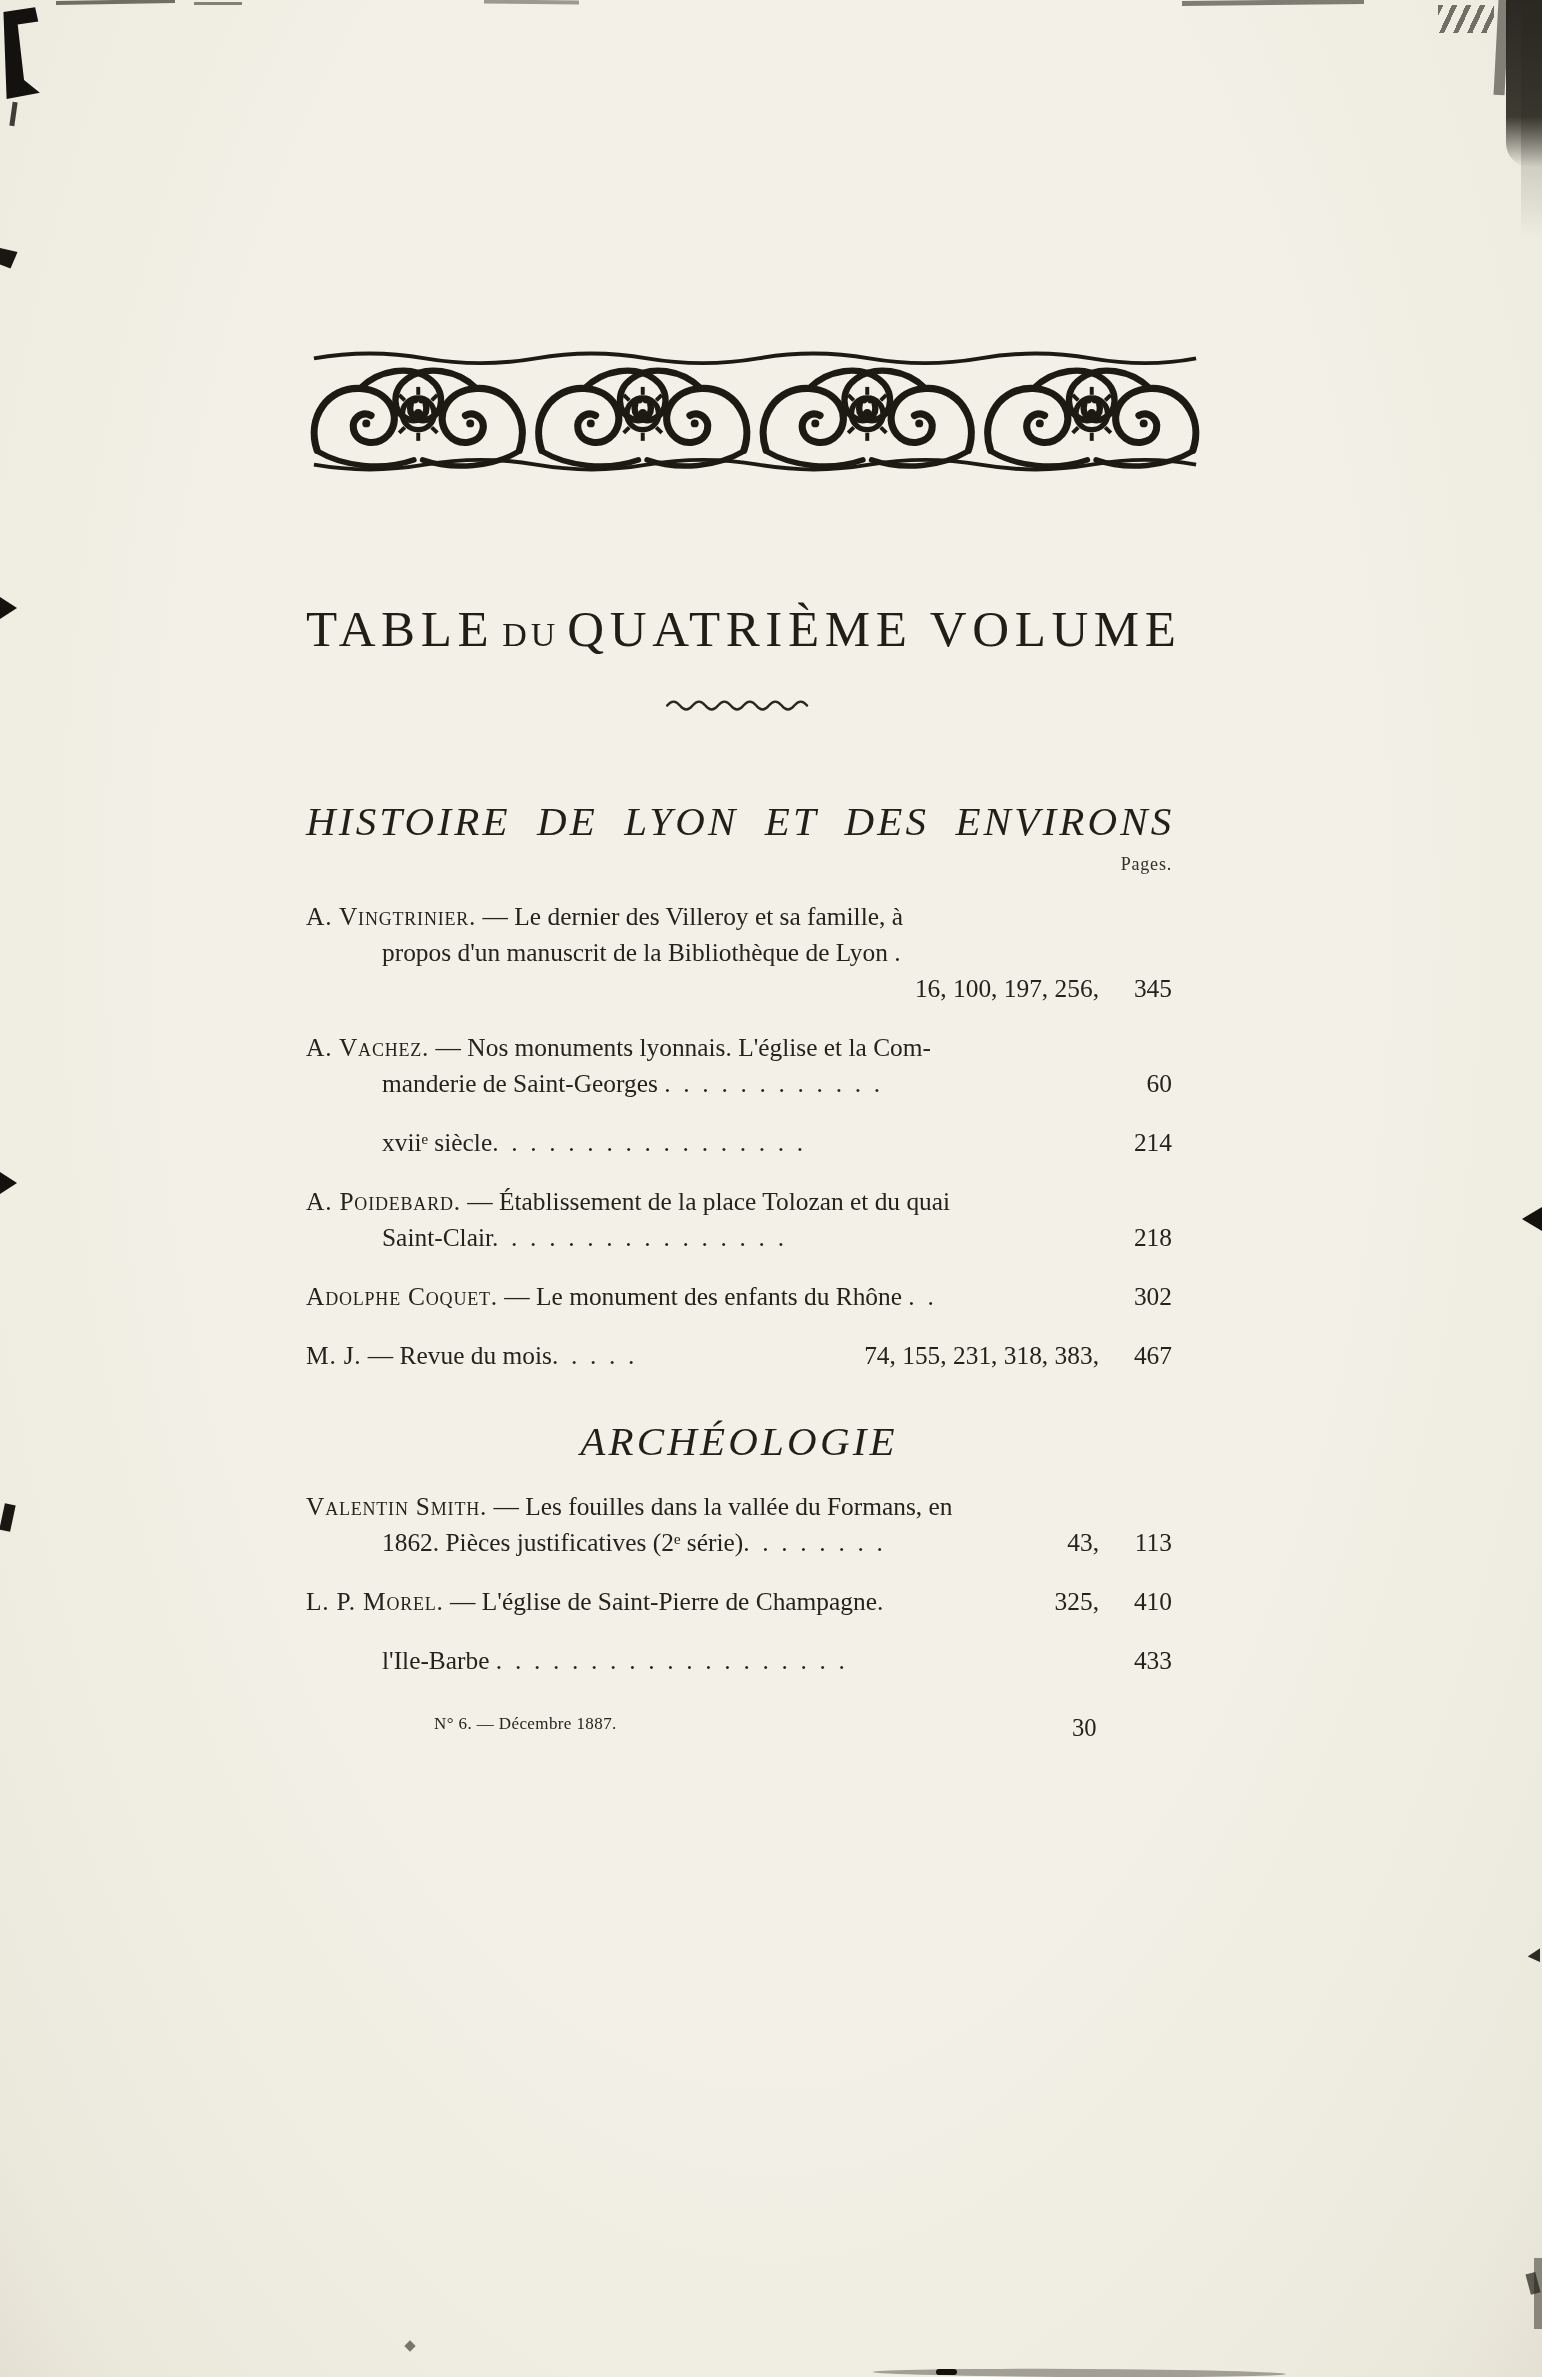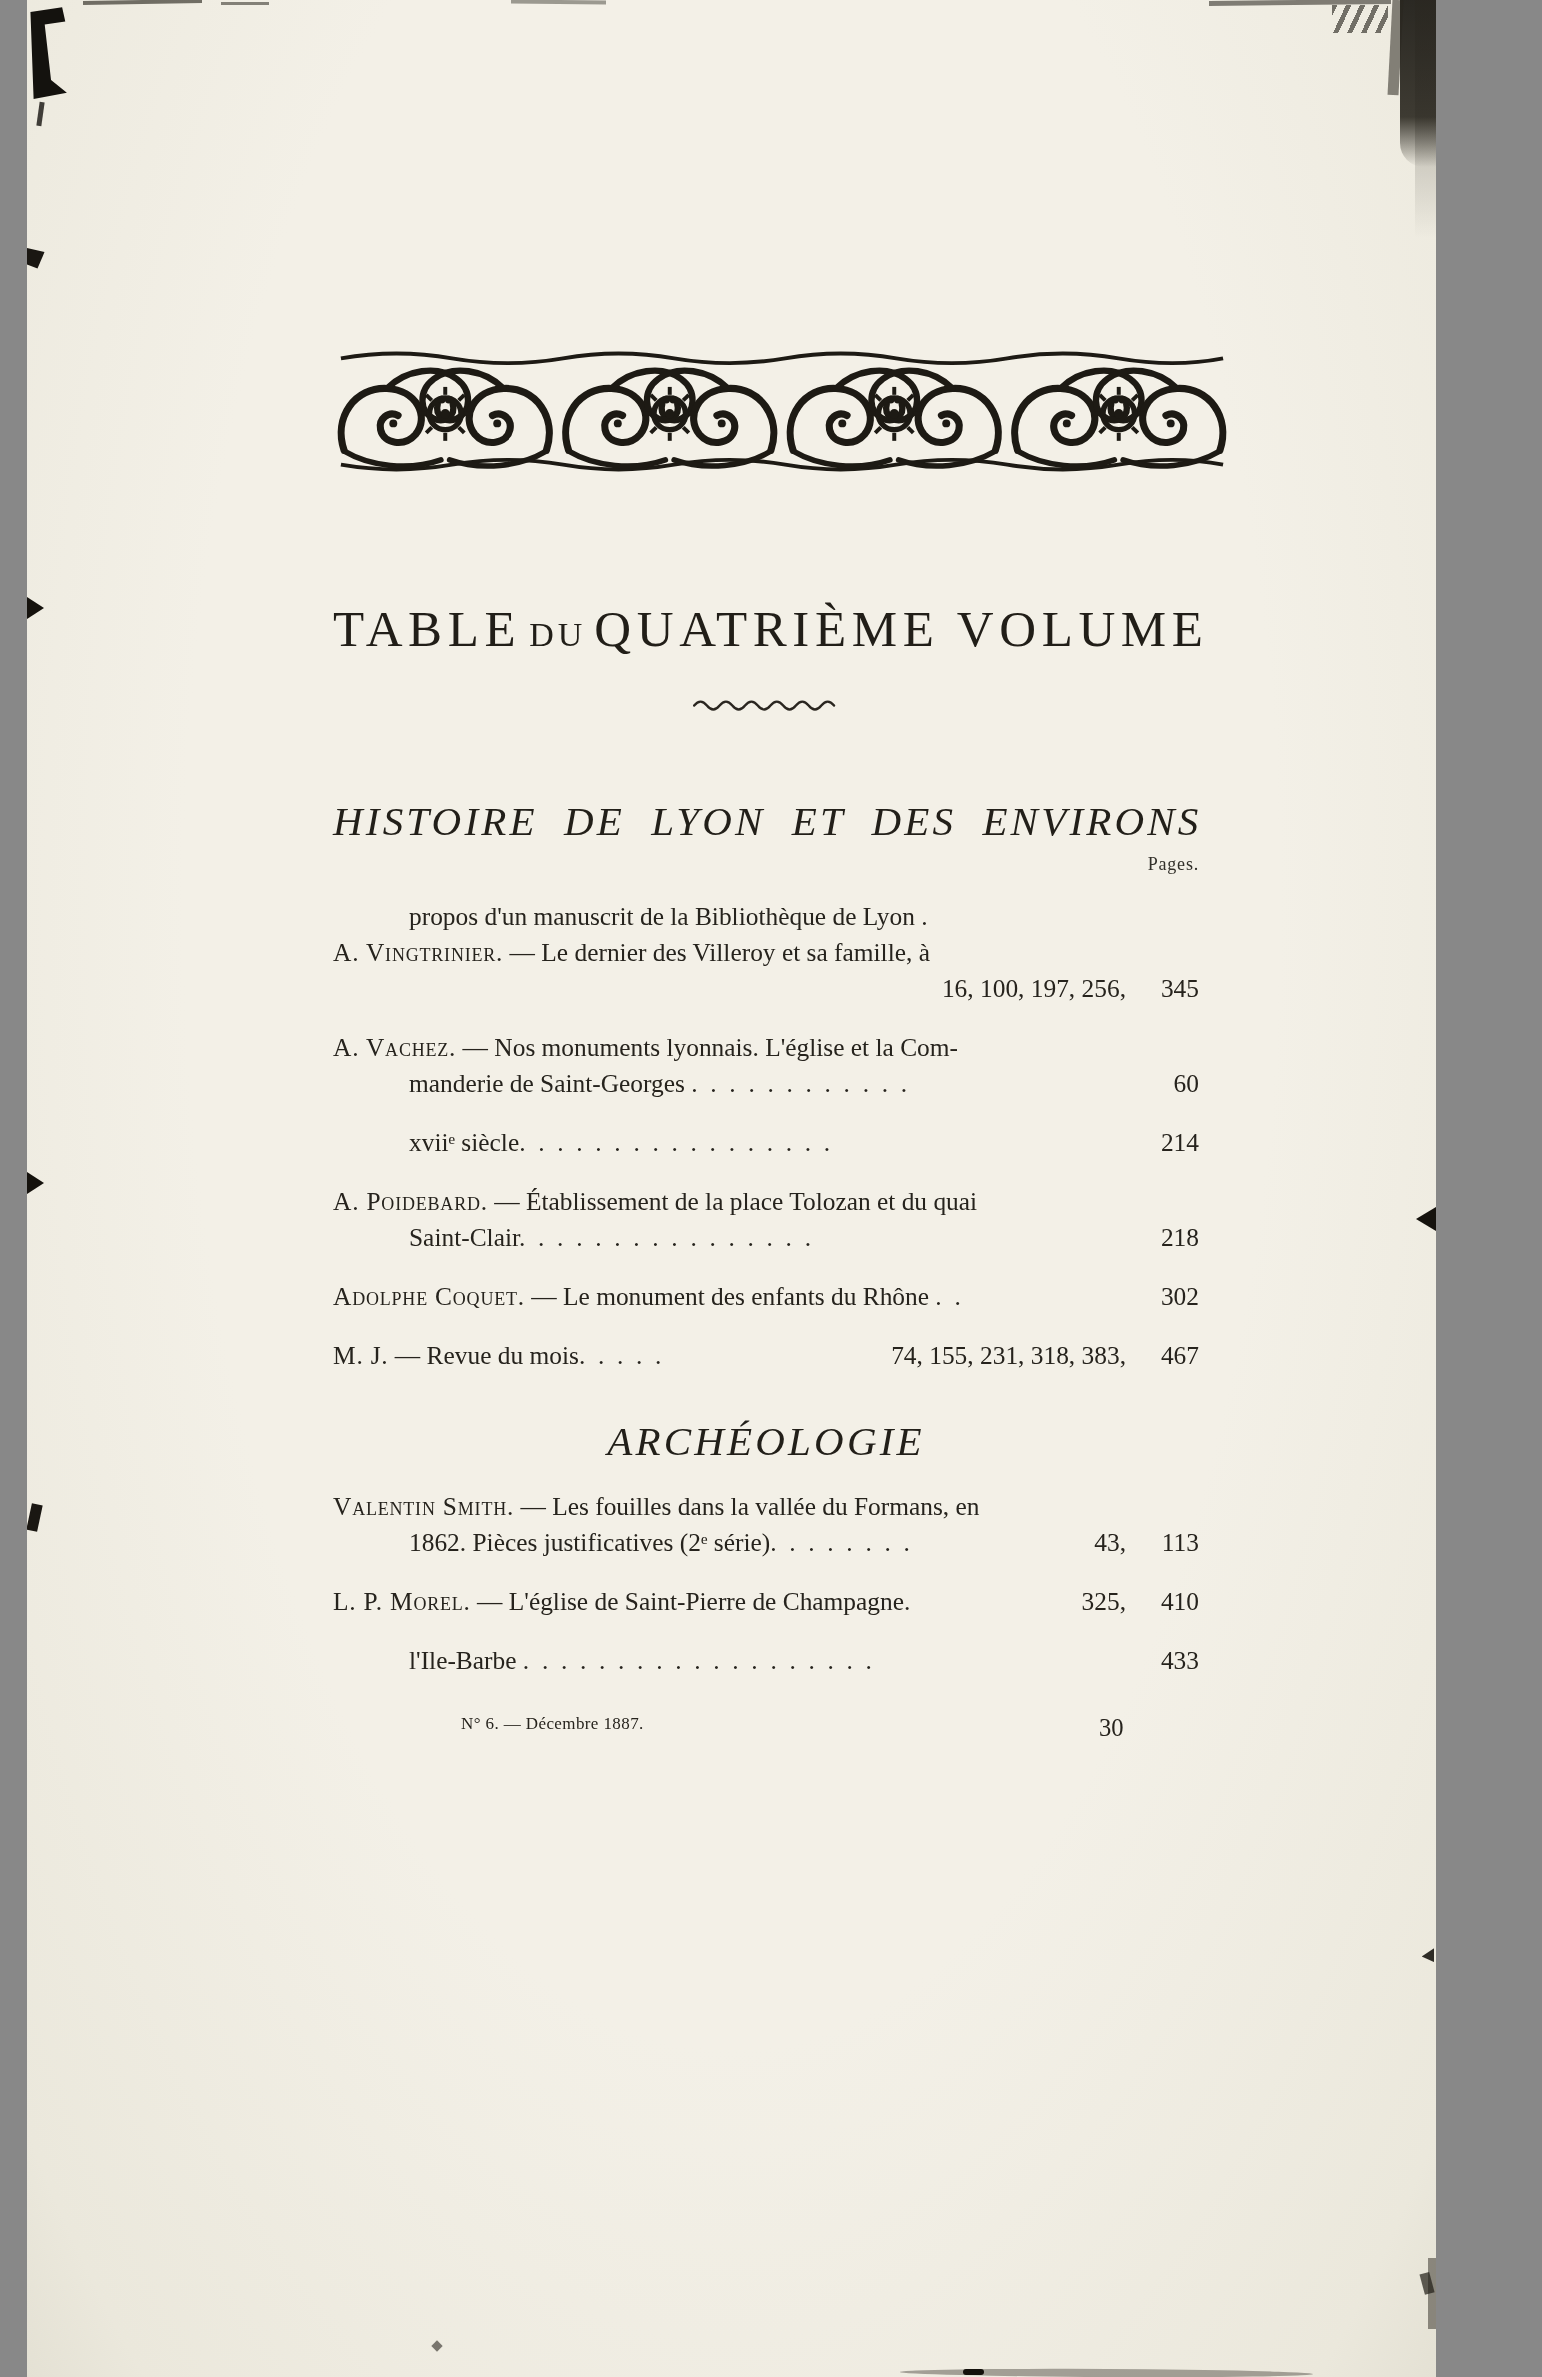--- a/index.html
+++ b/index.html
@@ -1,24 +1,23 @@
 <!DOCTYPE html>
 <html style="font-size:12.7px"><head>
 <meta charset="utf-8">
 <style>
   html,body{margin:0;padding:0;background:#888;}
   .page{
     position:relative;
-    width:1409px;height:2377px;
+    width:1542px;height:2377px;
     background:
       radial-gradient(ellipse at 50% 38%, #f3f0e7 55%, #ebe8dc 92%, #e4e1d4 100%);
     overflow:hidden;
     font-family:"Liberation Serif","DejaVu Serif",serif;
     color:#26231d;
-    margin-left:27px;
   }
   .column{position:absolute;left:306px;top:347px;width:866px;}
   .ornament{display:block;margin:0 auto;}
   .title{margin-top:124px;text-align:center;font-size:51px;letter-spacing:5.6px;white-space:nowrap;color:#211e18;}
   .title .small{font-size:34px;letter-spacing:4px;padding:0 8px;}
   .squiggle-wrap{margin-top:38px;text-align:center;}
   .sec-heading{margin-top:79px;text-align:center;font-style:italic;font-size:41px;letter-spacing:3.2px;word-spacing:12.7px;white-space:nowrap;color:#221f19;}
   .sec-heading.second{margin-top:44px;}
   .pages-label{margin-top:9.5px;text-align:right;font-size:18px;letter-spacing:0.8px;color:#32302a;}
   .entries{margin-top:8px;}
@@ -109,22 +108,22 @@
       </svg>
     </div>
 
     <div class="sec-heading">HISTOIRE DE LYON ET DES ENVIRONS</div>
     <div class="pages-label">Pages.</div>
 
     <div class="entries">
 
 
       <div class="entry">
+        <div class="line"><span class="sc">A. Vingtrinier.</span><span> — Le dernier des Villeroy et sa famille, à</span></div>
         <div class="line cont"><span>propos d'un manuscrit de la Bibliothèque de Lyon .</span></div>
-        <div class="line"><span class="sc">A. Vingtrinier.</span><span> — Le dernier des Villeroy et sa famille, à</span></div>
         <div class="line"><span class="mid">16, 100, 197, 256,</span><span class="pg">345</span></div>
       </div>
 
       <div class="entry">
         <div class="line"><span class="sc">A. Vachez.</span><span> — Nos monuments lyonnais. L'église et la Com-</span></div>
         <div class="line cont"><span>manderie de Saint-Georges .  .  .  .  .  .  .  .  .  .  .  .</span><span class="pg">60</span></div>
       </div>
 
       <div class="entry">
         <div class="line cont"><span>xviiᵉ siècle.  .  .  .  .  .  .  .  .  .  .  .  .  .  .  .  .</span><span class="pg">214</span></div>

